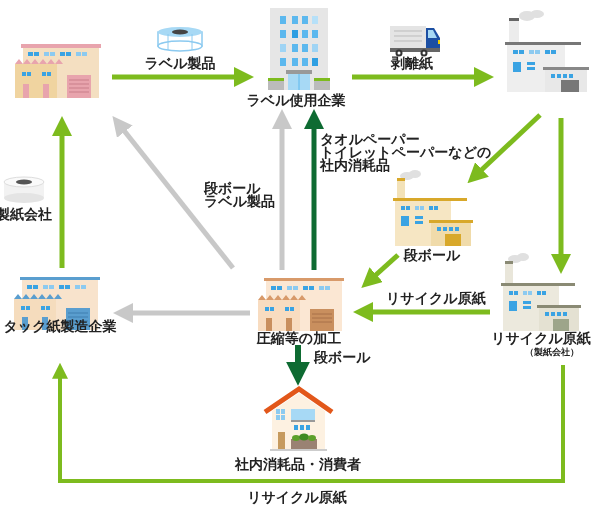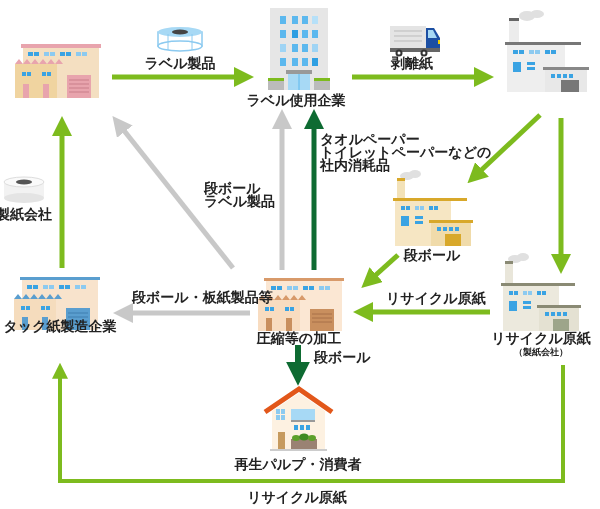--- a/index.html
+++ b/index.html
@@ -1,21 +1,21 @@
 <!DOCTYPE html>
 <html><head>
 <meta charset="utf-8">
 <style>
   html, body { margin: 0; padding: 0; background: #ffffff; }
   body { width: 600px; height: 509px; position: relative; overflow: hidden;
          font-family: "DejaVu Sans", sans-serif; color: #222; }
   #diagram { position: absolute; left: 0; top: 0; width: 600px; height: 509px; }
   .lbl { position: absolute; font-size: 14px; font-weight: bold; white-space: nowrap; color: #222; line-height: 13px; }
   .lbl.c { transform: translateX(-50%); text-align: center; }
-  .lbl.small { font-size: 9px; }
+  .lbl.small { font-size: 9px; margin-left: 11px; }
   .multi { white-space: pre; }
 </style>
 </head>
 <body>
 
 <div id="diagram">
   <svg width="600" height="509" viewBox="0 0 600 509" style="position:absolute;left:0;top:0">
     <defs>
       <marker id="ah-lg" markerWidth="4" markerHeight="4" refX="2.2" refY="2" orient="auto" markerUnits="strokeWidth">
           <path d="M0,0 L4,2 L0,4 Z" fill="#7dbb1e"></path>
@@ -338,24 +338,23 @@
 
   <div class="lbl multi" style="left:320px;top:133px">タオルペーパー
 トイレットペーパーなどの
 社内消耗品</div>
   <div class="lbl multi" style="left:204px;top:182px">段ボール
 ラベル製品</div>
 
   <div class="lbl c" style="left:24px;top:208px">製紙会社</div>
   <div class="lbl c" style="left:432px;top:249px">段ボール</div>
 
-  <div class="lbl" style="left:132px;top:291px">段ボール・板紙製品等</div>
   <div class="lbl" style="left:386px;top:292px">リサイクル原紙</div>
 
   <div class="lbl c" style="left:60px;top:320px">タック紙製造企業</div>
   <div class="lbl c" style="left:299px;top:332px">圧縮等の加工</div>
   <div class="lbl c" style="left:541px;top:332px">リサイクル原紙</div>
   <div class="lbl c small" style="left:541px;top:346px">（製紙会社）</div>
 
   <div class="lbl" style="left:314px;top:351px">段ボール</div>
-  <div class="lbl c" style="left:298px;top:458px">再生パルプ・消費者</div>
+  <div class="lbl c" style="left:298px;top:458px">社内消耗品・消費者</div>
   <div class="lbl c" style="left:297px;top:491px">リサイクル原紙</div>
 </div>
 
 </body></html>

